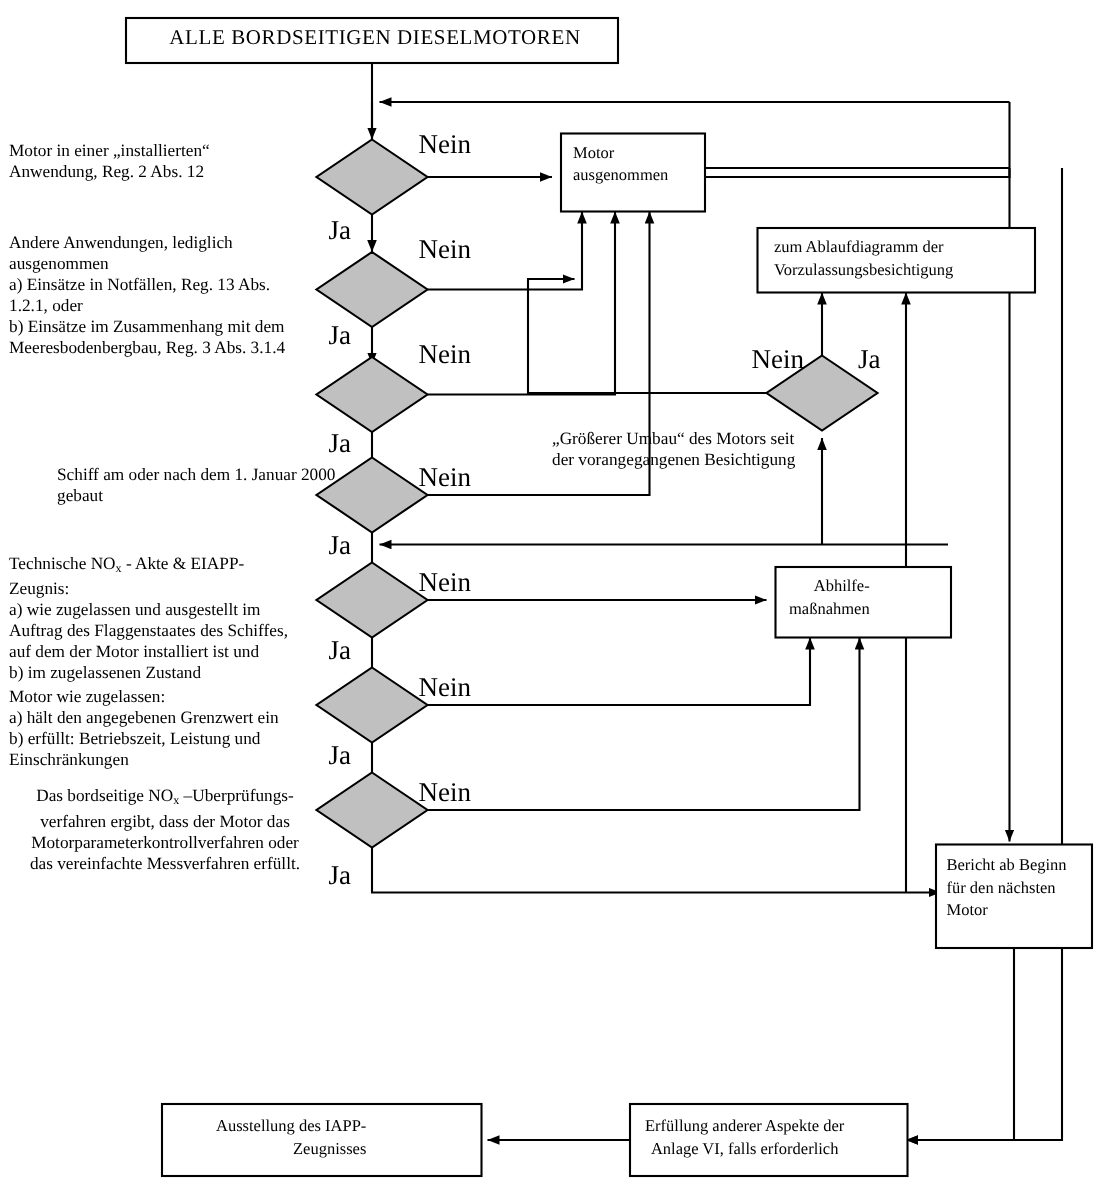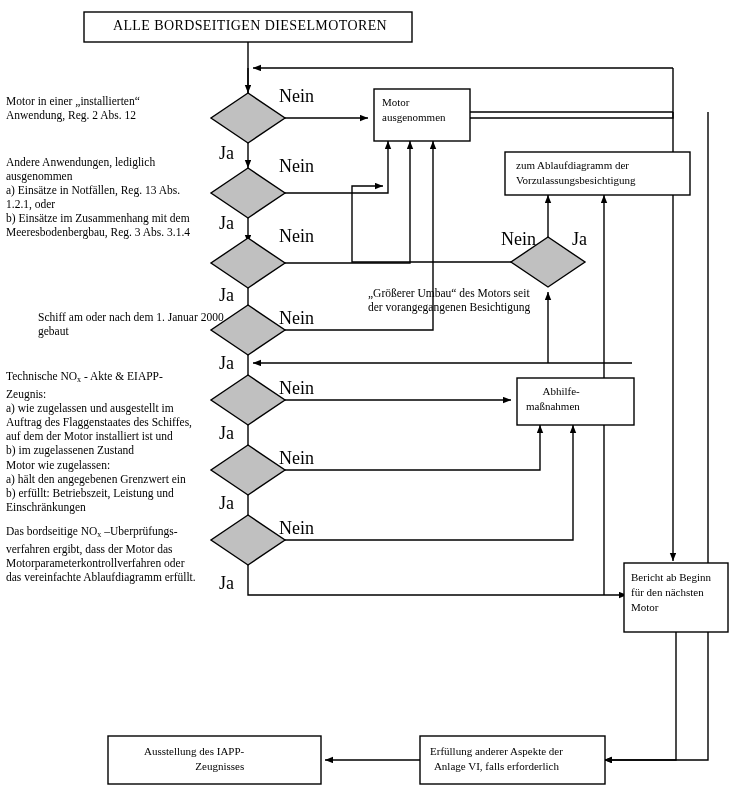--- a/index.html
+++ b/index.html
@@ -130,25 +130,25 @@
     <div>b) im zugelassenen Zustand</div>
   </div>
 
   <div class="lbl side-note" style="left:6px;top:458px;width:208px;">
     <div>Motor wie zugelassen:</div>
       <div>a) hält den angegebenen Grenzwert ein</div>
     <div>b) erfüllt: Betriebszeit, Leistung und</div>
       <div>Einschränkungen</div>
   </div>
 
-  <div class="lbl side-note" style="left:6px;top:524px;width:208px;">
+  <div class="lbl side-note" style="left:6px;top:524px;width:208px;text-align:center;">
     <div>Das bordseitige NO<sub>x</sub> –Uberprüfungs-</div>
     <div>verfahren ergibt, dass der Motor das</div>
       <div>Motorparameterkontrollverfahren oder</div>
-    <div>das vereinfachte Ablaufdiagramm erfüllt.</div>
+    <div>das vereinfachte Messverfahren erfüllt.</div>
   </div>
 
   <div class="boxtext" style="left:382px;top:95px;">
     <div>Motor</div>
     <div>ausgenommen</div>
   </div>
 
   <div class="boxtext" style="left:516px;top:158px;">
     <div>zum Ablaufdiagramm der</div>
     <div>Vorzulassungsbesichtigung</div>

